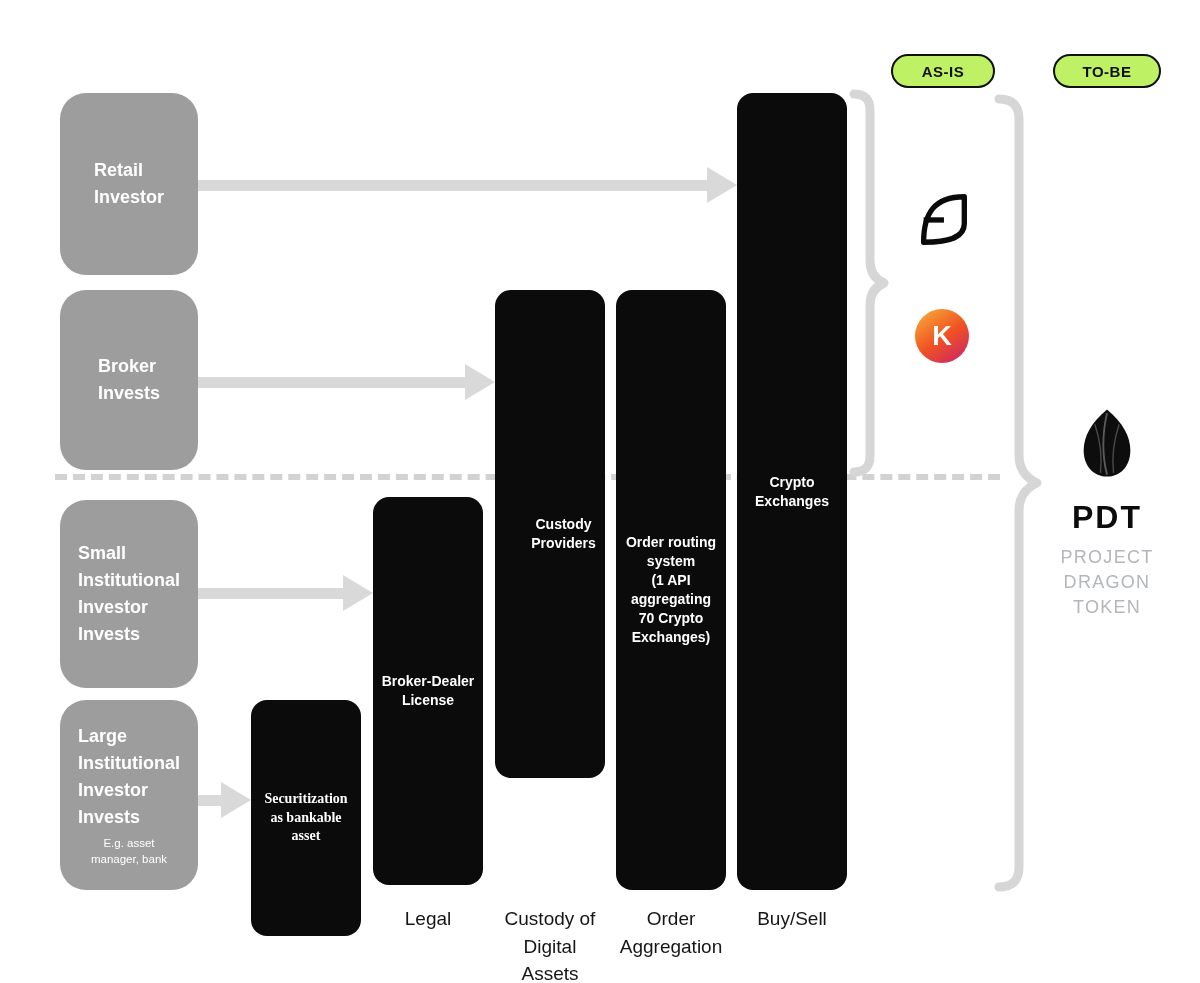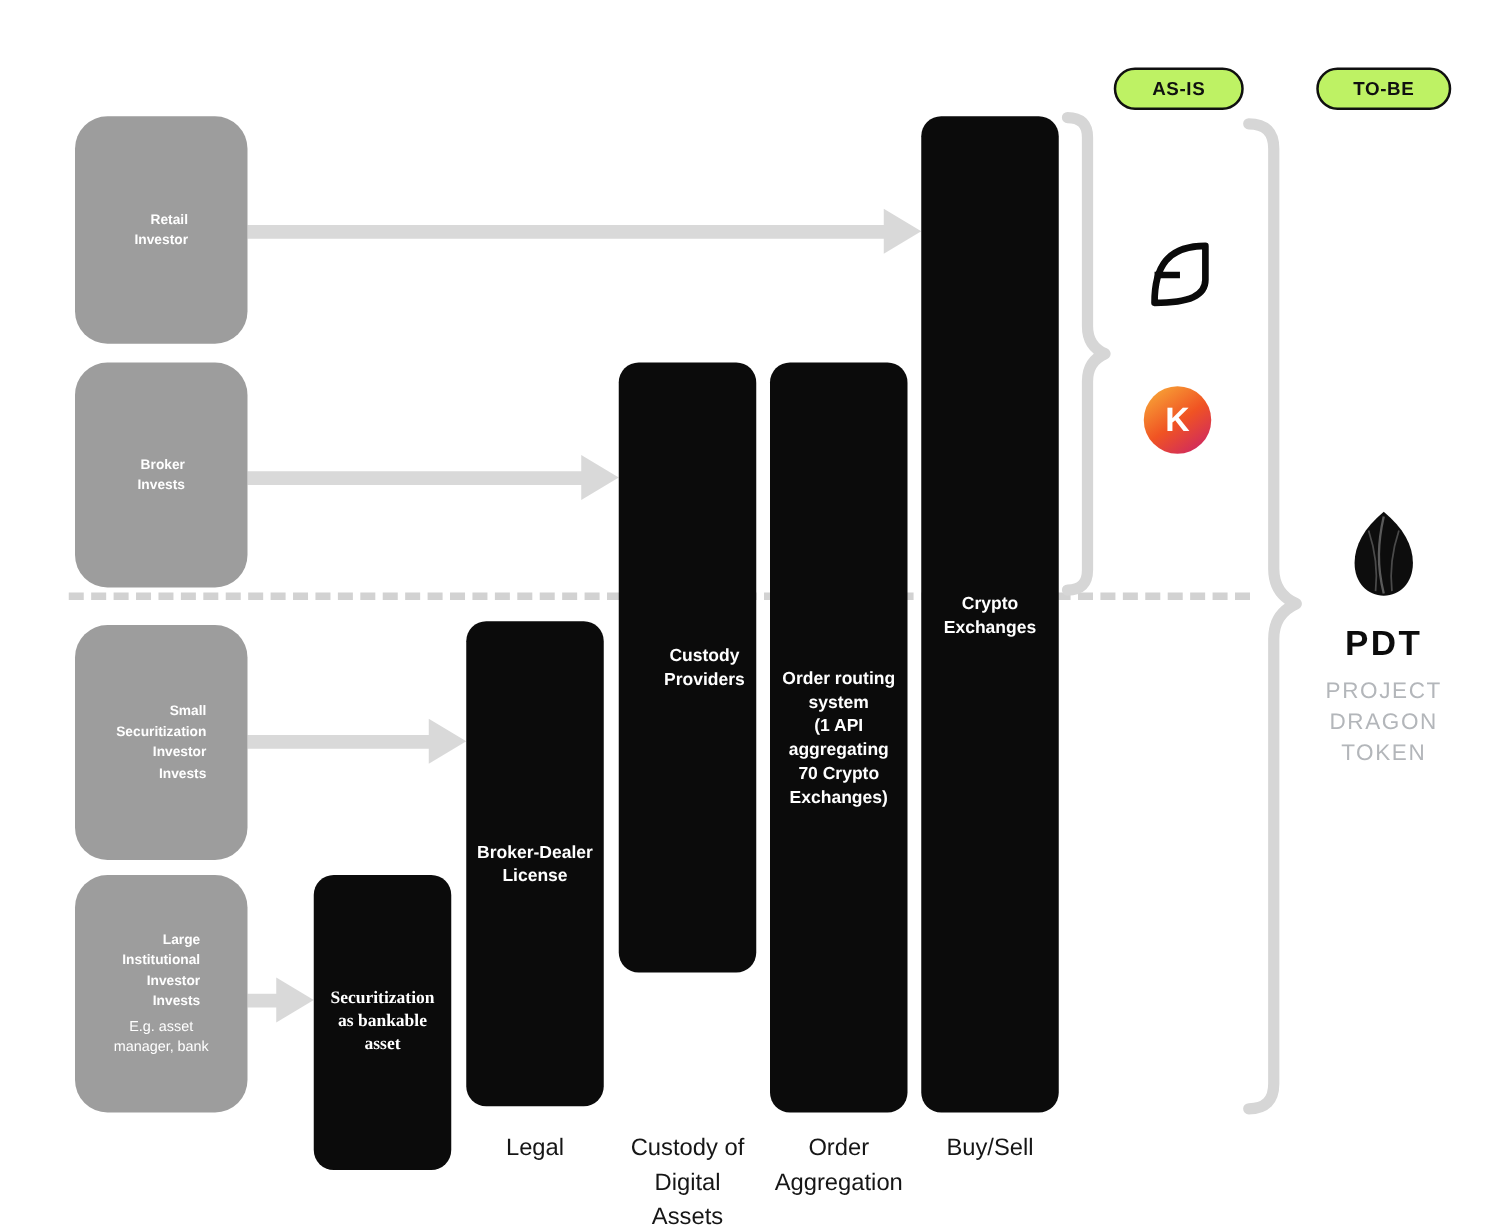--- a/index.html
+++ b/index.html
@@ -15,22 +15,22 @@
   .canvas{position:relative;width:1200px;height:983px;background:#ffffff;overflow:hidden;}
 
   
   .dashed-line{position:absolute;left:55px;top:474px;width:945px;height:0;
     border-top:6px dashed var(--line);z-index:0;}
 
   
   .investor-box{position:absolute;left:60px;width:138px;background:var(--gray-box);
     border-radius:26px;display:flex;flex-direction:column;align-items:center;justify-content:center;
     z-index:2;}
-  .investor-label{color:#ffffff;font-weight:bold;font-size:11px;line-height:1.5;
-    text-align:right;white-space:pre-line;}
+  .investor-label{color:#ffffff;font-weight:bold;font-size:18px;line-height:1.5;
+    text-align:left;white-space:pre-line;}
   .investor-sublabel{color:#ffffff;font-size:11.5px;line-height:1.4;margin-top:4px;
     text-align:center;white-space:pre-line;}
 
   
   .arrow{position:absolute;height:36px;z-index:1;}
   .arrow-shaft{position:absolute;left:0;top:12.5px;height:11px;width:calc(100% - 28px);
     background:var(--arrow);}
   .arrow-head{position:absolute;right:0;top:0;width:0;height:0;
     border-top:18px solid transparent;border-bottom:18px solid transparent;
     border-left:30px solid var(--arrow);}
@@ -55,42 +55,42 @@
   
   .f-logo{position:absolute;left:912px;top:188px;}
   .kraken-logo{position:absolute;left:915px;top:309px;width:54px;height:54px;border-radius:50%;
     background:linear-gradient(145deg,#f9b23a 0%,#f05323 52%,#c81f6e 100%);
     display:flex;align-items:center;justify-content:center;}
   .kraken-letter{color:#ffffff;font-weight:bold;font-size:27px;line-height:1;}
 
   
   .pdt-block{position:absolute;left:1043px;top:405px;width:128px;text-align:center;}
   .pdt-logo{display:block;margin:0 auto;}
-  .pdt-title{font-weight:bold;font-size:28px;letter-spacing:2px;color:#0c0c0c;margin-top:18px;}
+  .pdt-title{font-weight:bold;font-size:32px;letter-spacing:2px;color:#0c0c0c;margin-top:18px;}
   .pdt-subtitle{font-size:18px;letter-spacing:1.3px;color:var(--sub-gray);margin-top:9px;
     line-height:1.4;white-space:pre-line;}
 </style>
 </head>
 <body>
 
 <div class="canvas">
 
   <div class="dashed-line"></div>
 
   <div class="investor-box" style="top:93px;height:182px;">
     <span class="investor-label">Retail
 Investor</span>
   </div>
   <div class="investor-box" style="top:290px;height:180px;">
     <span class="investor-label">Broker
 Invests</span>
   </div>
   <div class="investor-box" style="top:500px;height:188px;">
     <span class="investor-label">Small
-Securitization
+Institutional
 Investor
 Invests</span>
   </div>
   <div class="investor-box" style="top:700px;height:190px;">
     <span class="investor-label">Large
 Institutional
 Investor
 Invests</span>
     <span class="investor-sublabel">E.g. asset
 manager, bank</span>

